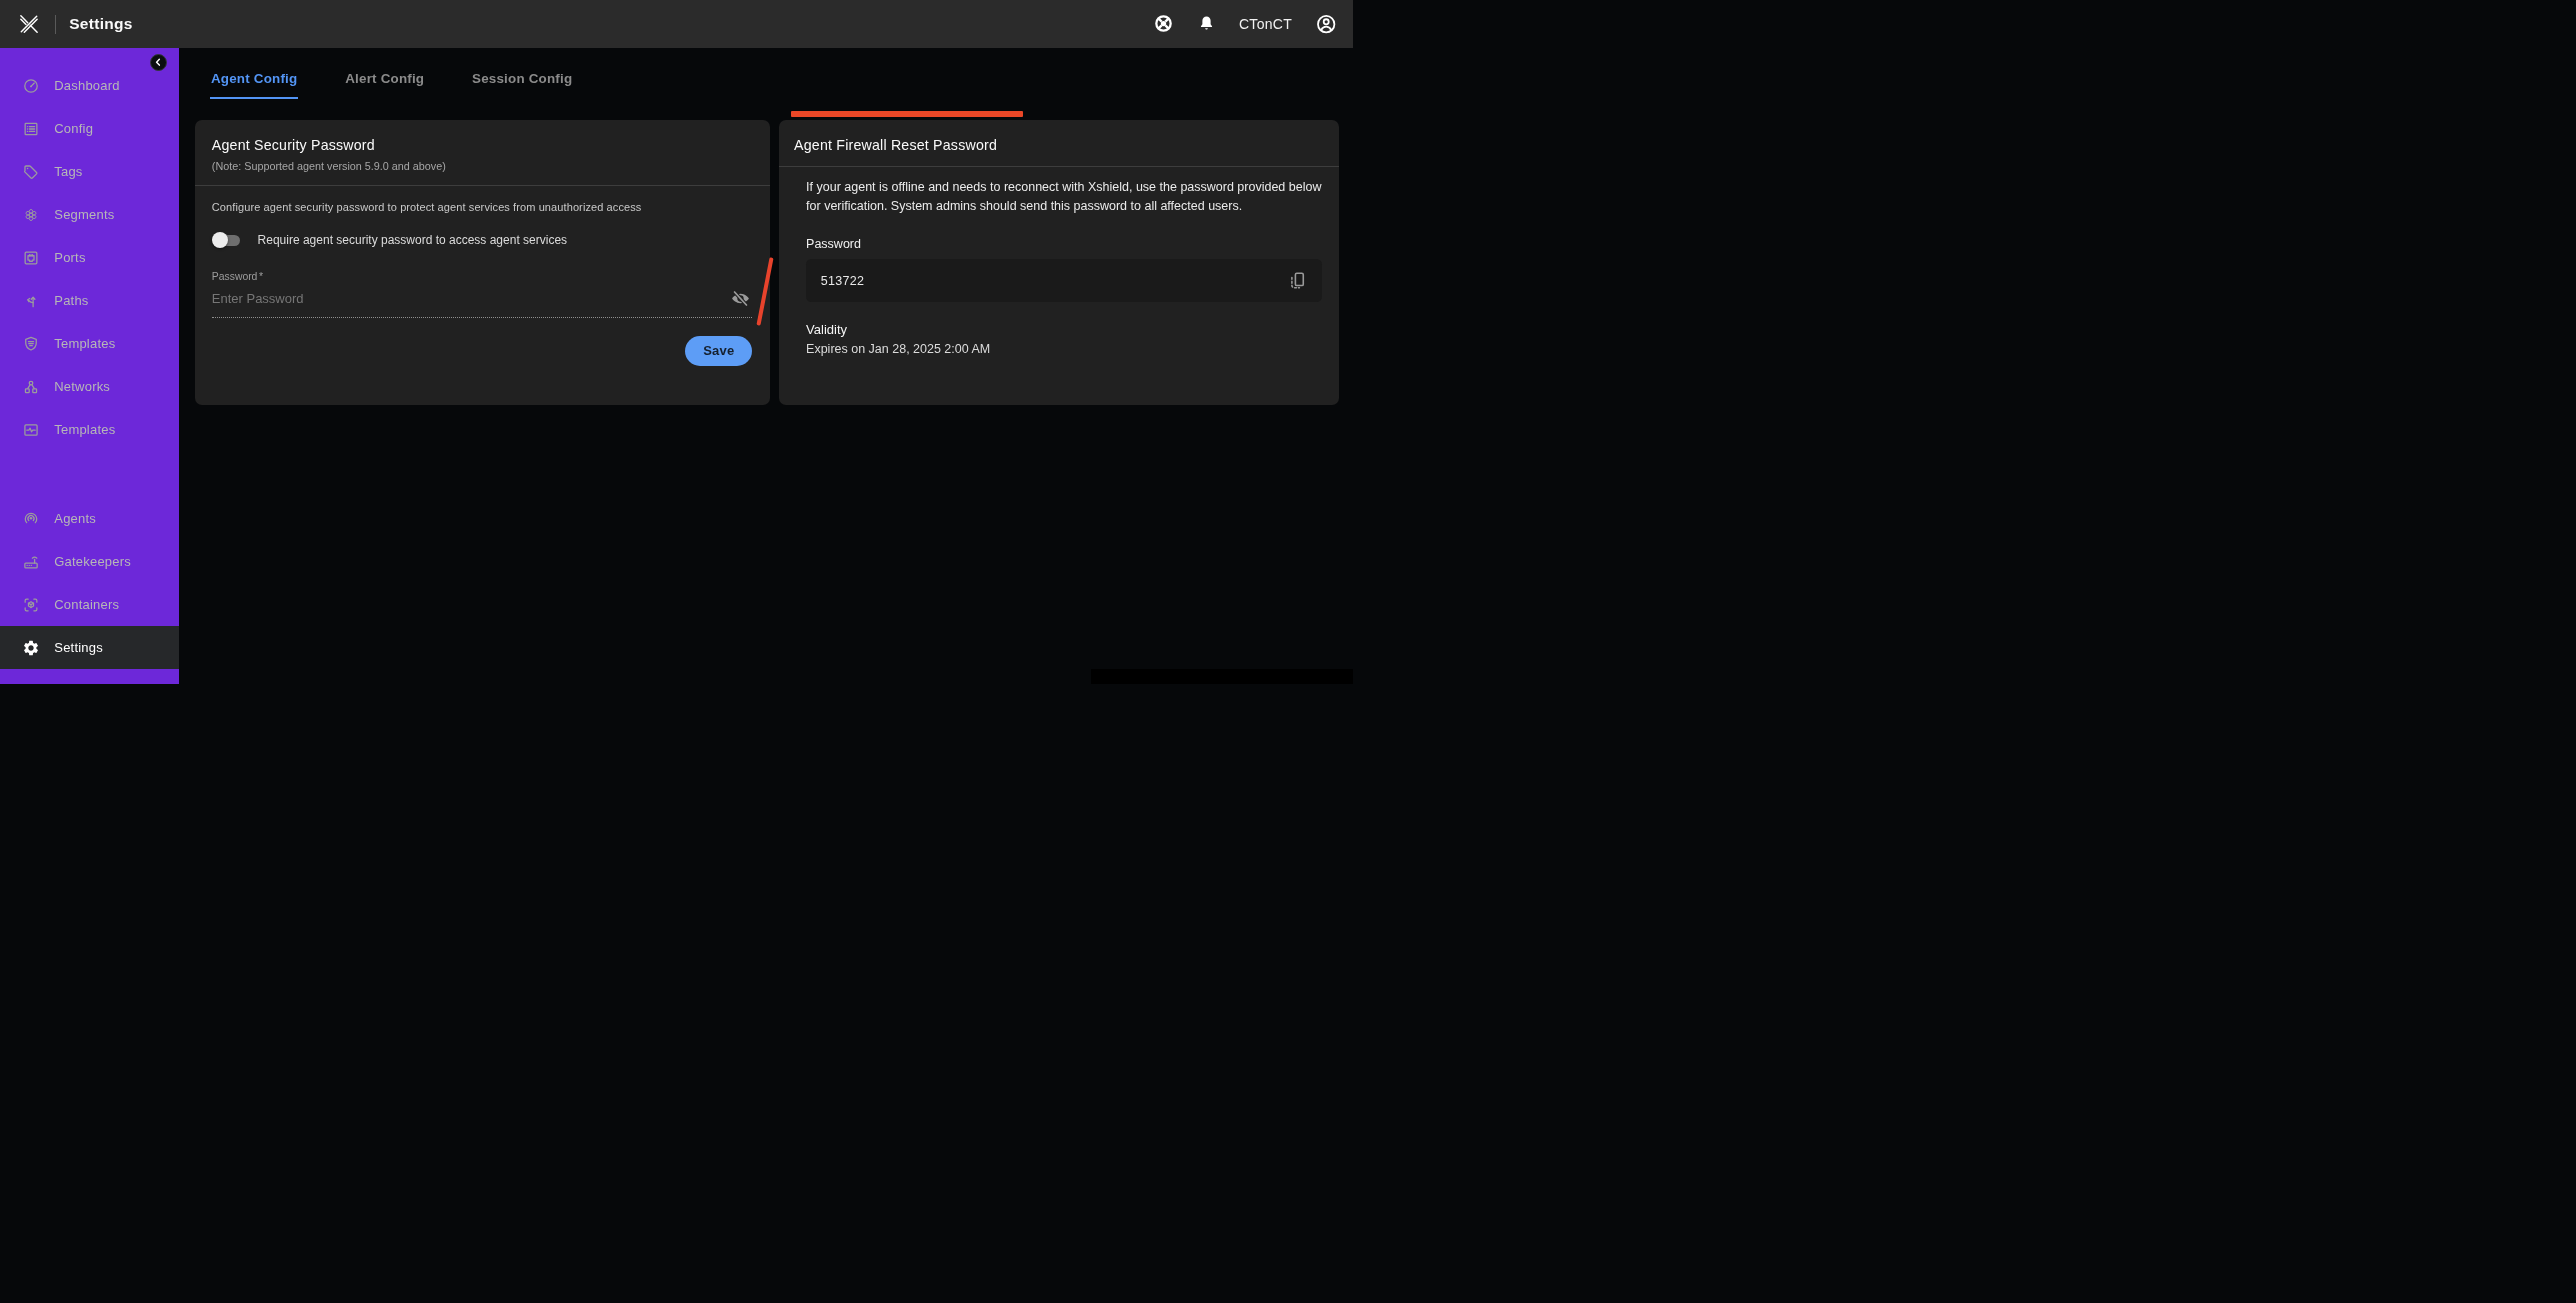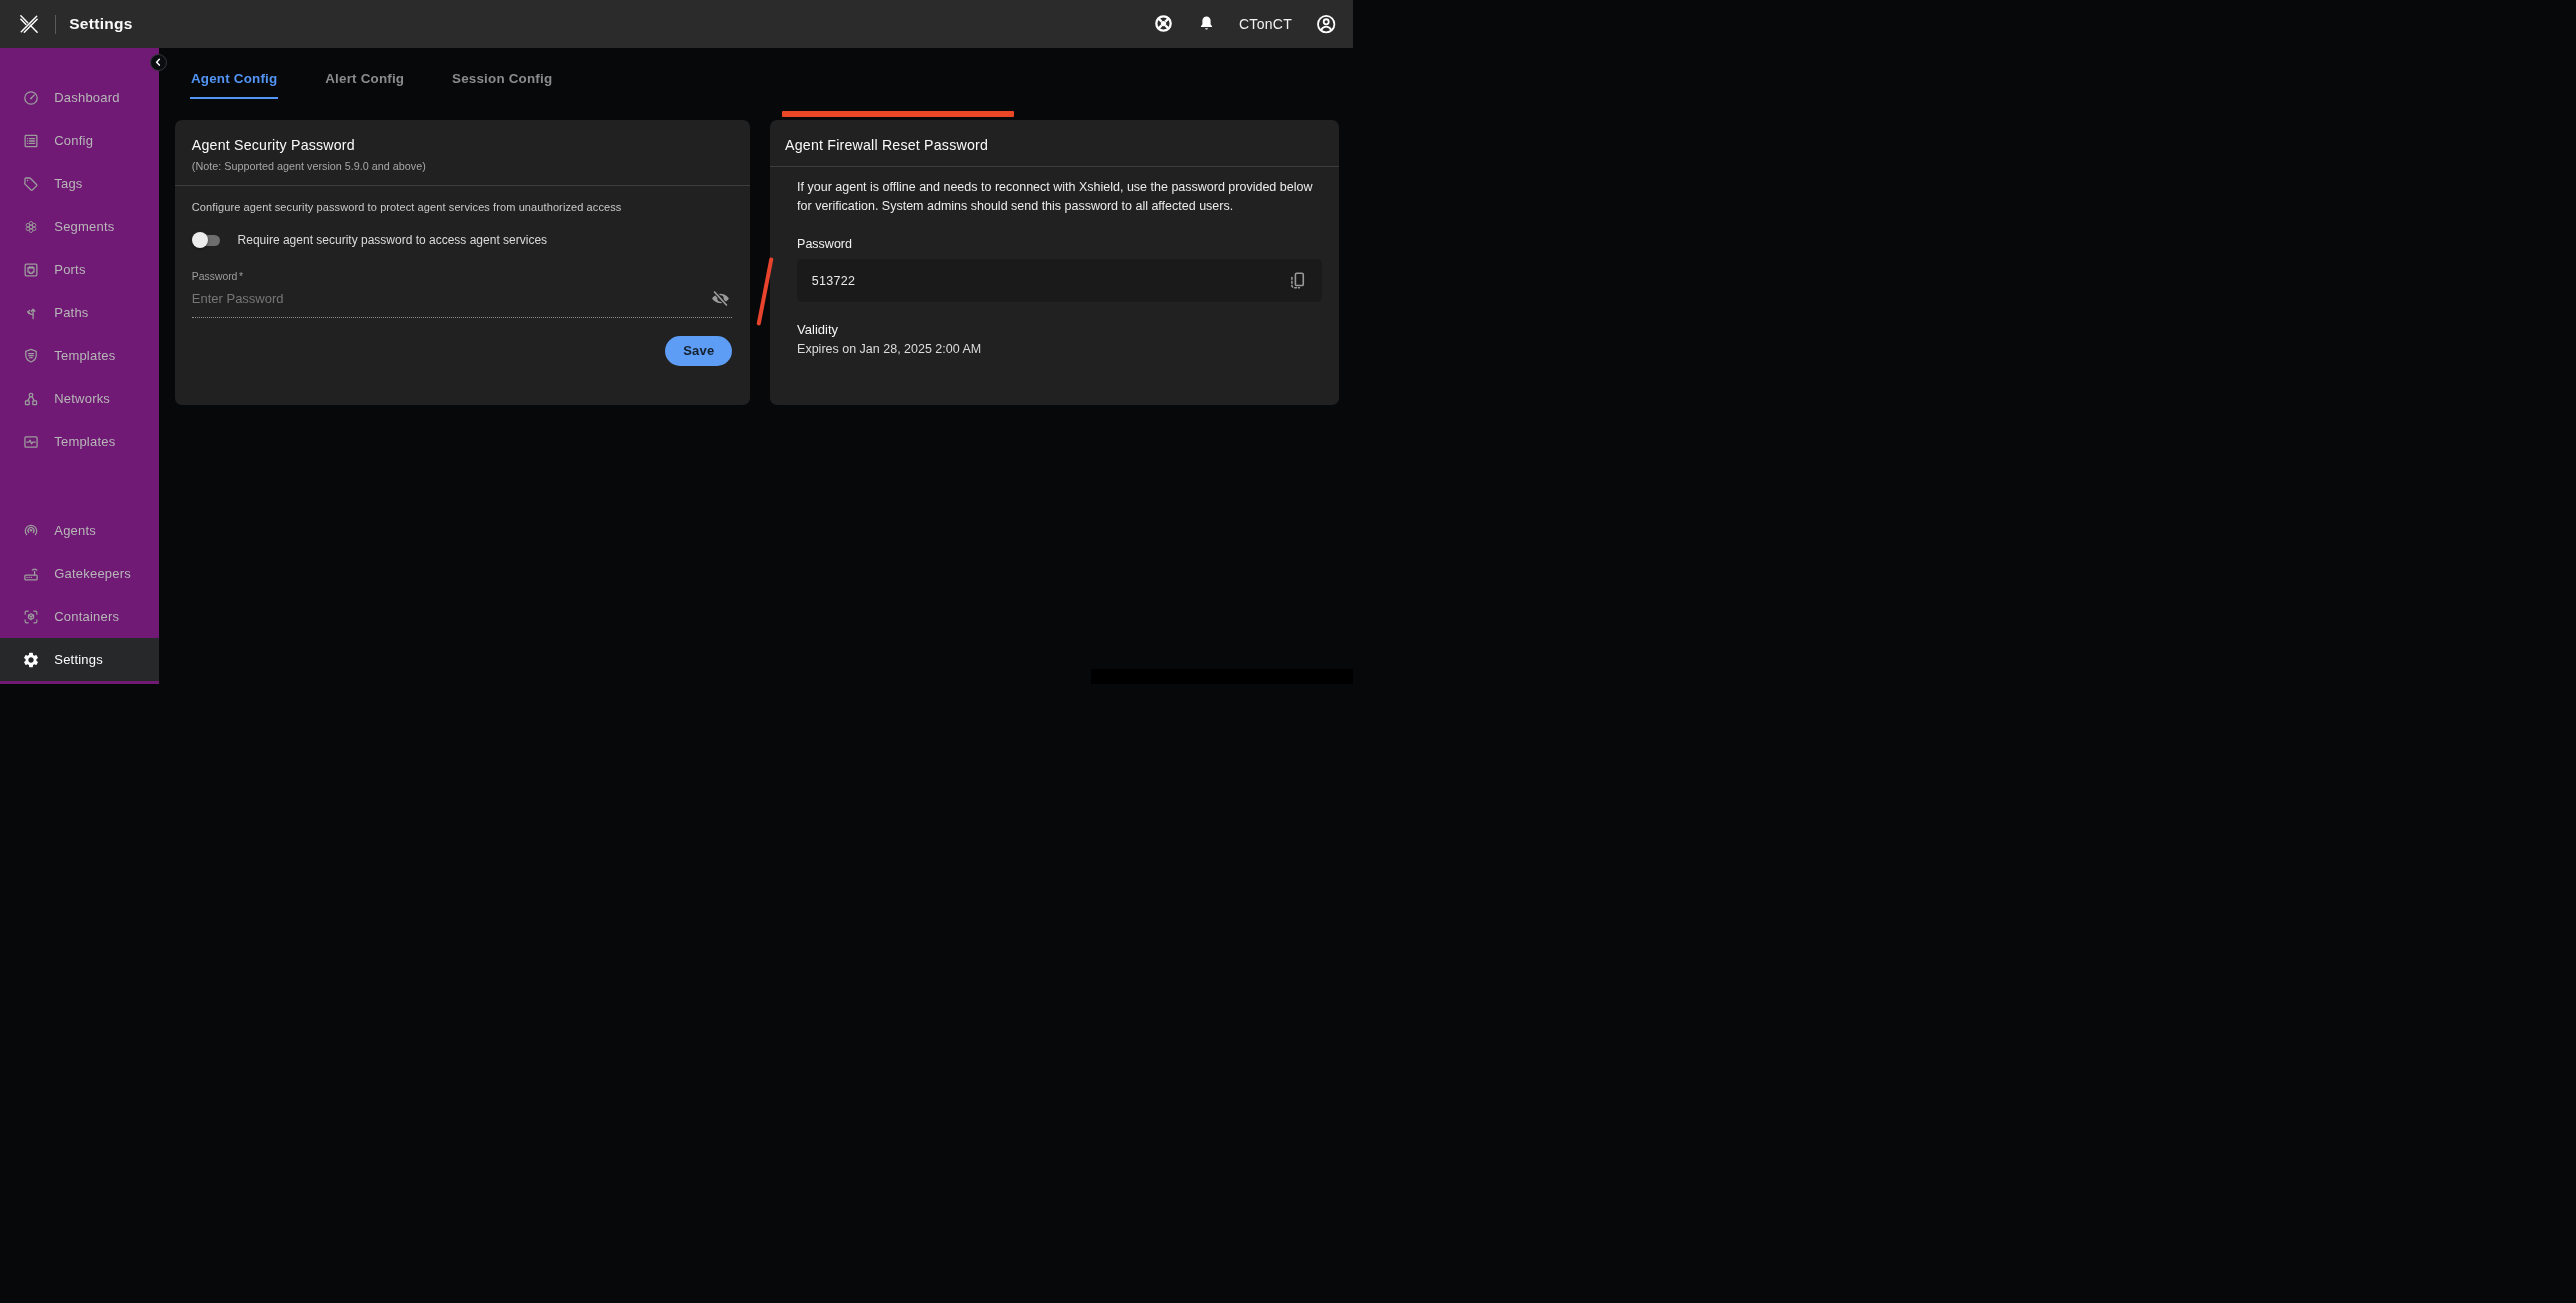--- a/index.html
+++ b/index.html
@@ -18,35 +18,35 @@
   
   .topbar{height:48px;background:#2b2b2b;display:flex;align-items:center;padding:0 15.5px 0 17.3px;}
   .logo{width:24px;height:24px;flex:none;display:flex;align-items:center;justify-content:center;}
   .topbar-divider{width:0.9px;height:19px;background:#5a5a5a;margin:0 13px 0 14px;}
   .app-title{font-size:15.5px;font-weight:600;color:#fafafa;letter-spacing:0.3px;}
   .topbar-right{margin-left:auto;display:flex;align-items:center;gap:23px;}
   .tb-icon{display:flex;align-items:center;justify-content:center;cursor:pointer;}
   .username{font-size:14px;color:#f2f2f2;letter-spacing:0.3px;}
   
   .layout{display:flex;height:636px;}
-  .sidebar{width:159px;flex:none;background:#701a75;padding-top:28px;}
+  .sidebar{width:179px;flex:none;background:#6d28d9;padding-top:16px;}
   .nav-item{height:43px;display:flex;align-items:center;padding-left:21.6px;gap:14.7px;cursor:pointer;}
   .nav-icon{width:18px;height:18px;flex:none;color:#9c9c9c;display:flex;align-items:center;justify-content:center;}
   .nav-label{font-size:13px;color:#b7b7b7;letter-spacing:0.2px;white-space:nowrap;}
   .group-gap{height:46px;}
   .nav-item.active{background:#26282a;}
   .nav-item.active .nav-icon{color:#ffffff;}
   .nav-item.active .nav-label{color:#ffffff;}
   .content{flex:1;position:relative;background:#06080a;padding:0 14px 0 16.4px;}
   
   .tabs{display:flex;gap:46px;margin:23px 0 0 14.7px;}
   .tab{font-size:13.4px;font-weight:700;color:#8b8b8b;padding:0 0.9px 11.2px;cursor:pointer;letter-spacing:0.2px;border-bottom:2.6px solid transparent;}
   .tab.active{color:var(--accent-blue);border-bottom-color:var(--accent-blue);}
   
-  .cards{display:flex;gap:20px;margin-top:21px;align-items:stretch;}
+  .cards{display:flex;gap:9px;margin-top:21px;align-items:stretch;}
   .card{background:#212121;border-radius:7px;min-height:285px;}
   .card.left{flex:none;width:575px;}
   .card.right{flex:1;position:relative;}
   .card-head{padding:16.4px 16.4px 13px;}
   .card-title{font-size:14.2px;font-weight:500;color:#fafafa;letter-spacing:0.2px;}
   .card-note{margin-top:7px;font-size:10.8px;color:#a6a6a6;}
   .divider{height:0.9px;background:#3d3d3d;}
   .card-body{padding:15.5px 18px 0 16.4px;}
   .desc{font-size:11px;color:#c9c9c9;letter-spacing:0.1px;}
   

